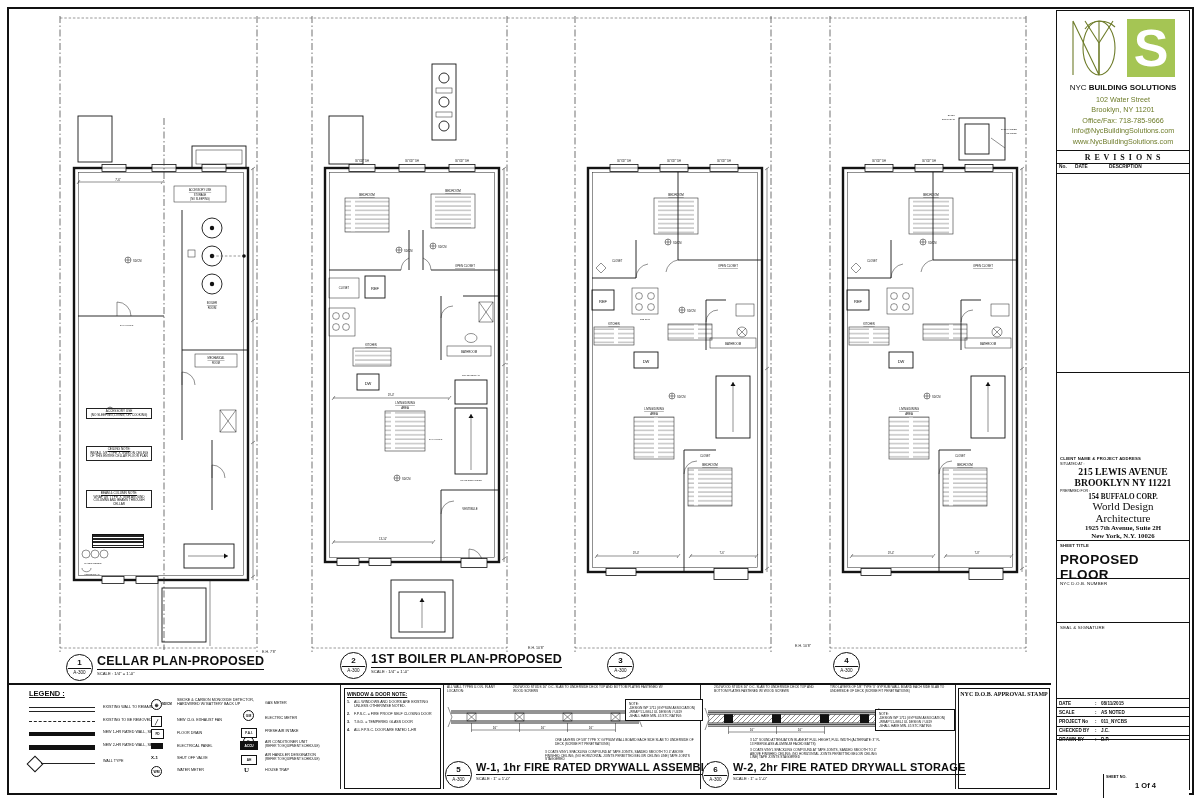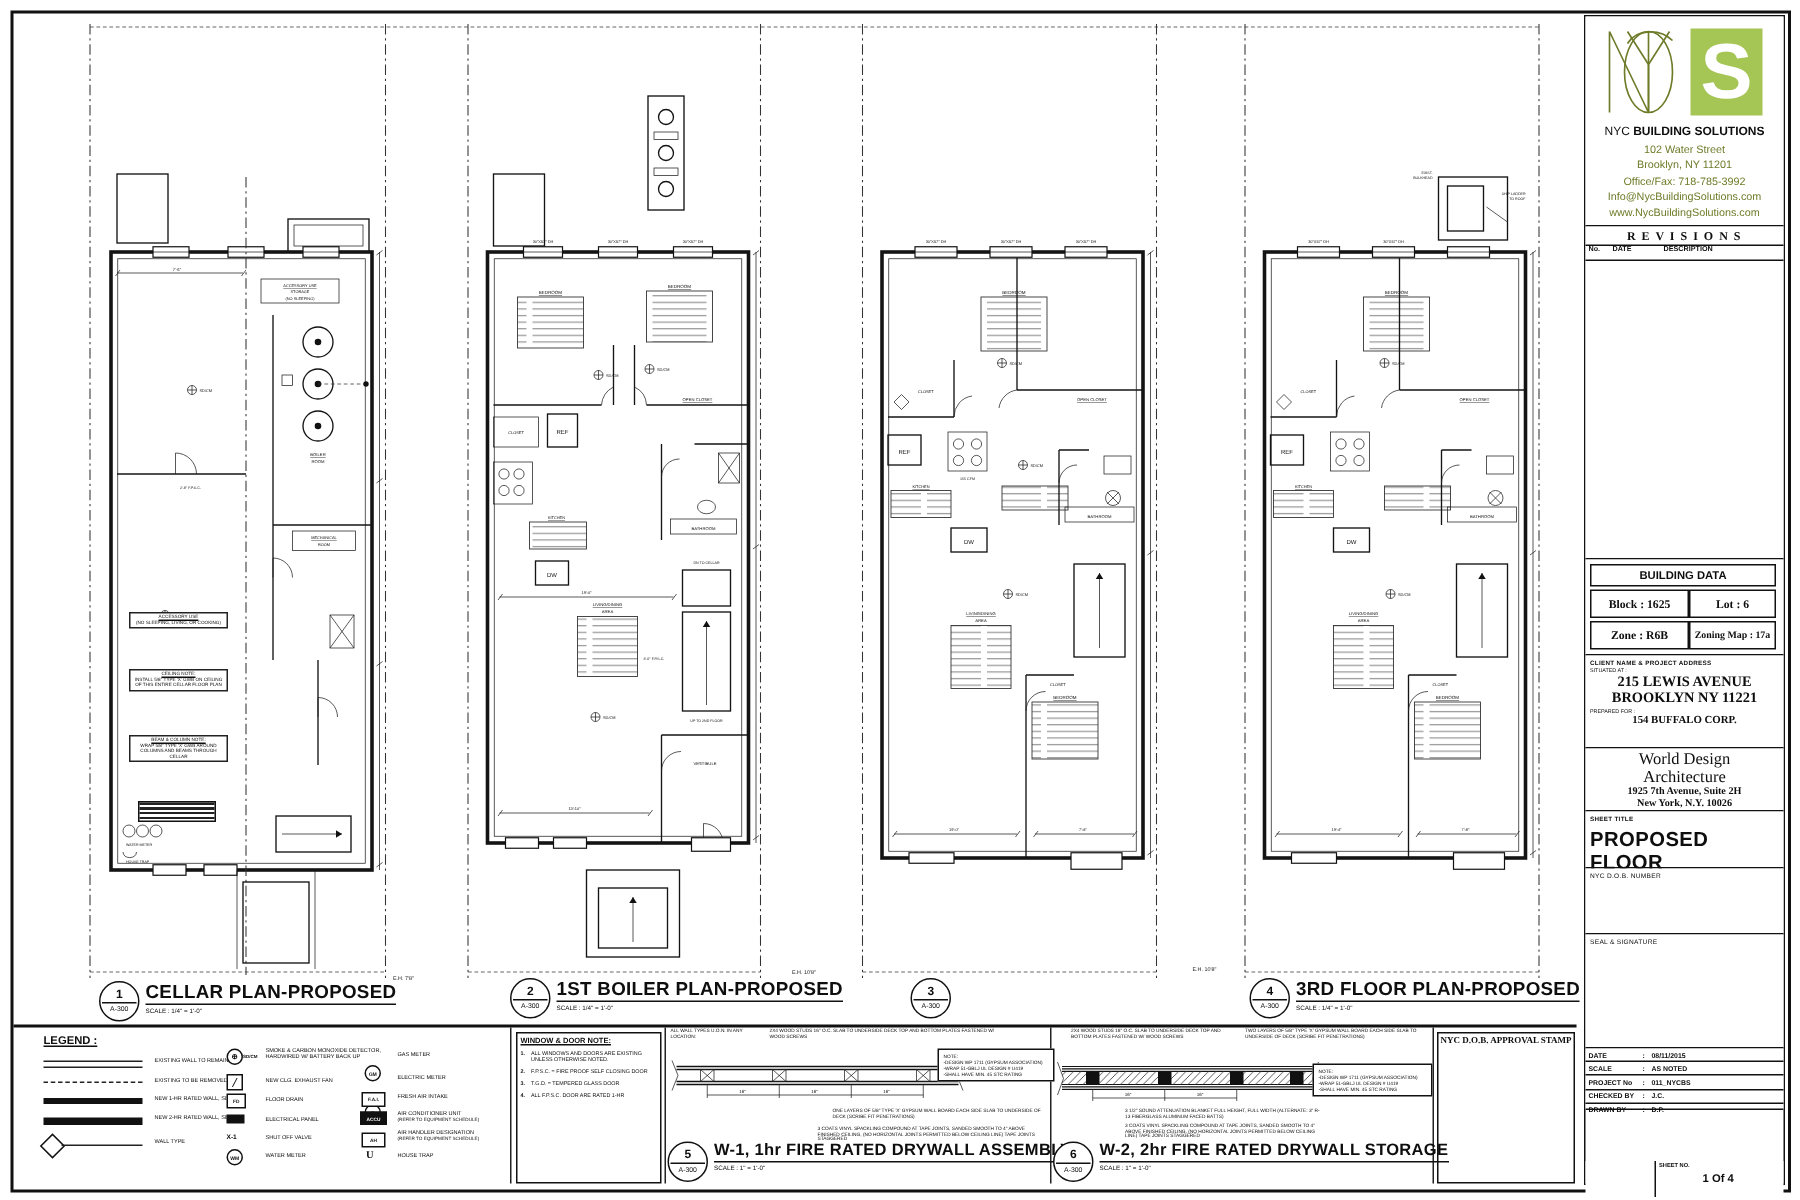--- a/index.html
+++ b/index.html
@@ -493,24 +493,20 @@
     <div class="bubble">
       <div class="num">3</div>
       <div class="ref">A-300</div>
     </div>
   </div>
   <div class="ptitle" style="left:833px;top:652px">
     <div class="bubble">
       <div class="num">4</div>
       <div class="ref">A-300</div>
     </div>
-    <div class="ptext">
-      <div class="t">3RD FLOOR PLAN-PROPOSED</div>
-      <div class="s">SCALE :  1/4" = 1'-0"</div>
-    </div>
   </div>
   <div class="eh" style="left:262px;top:650px">E.H. 7'8"</div>
   <div class="eh" style="left:528px;top:646px">E.H. 10'8"</div>
   <div class="eh" style="left:795px;top:644px">E.H. 10'8"</div>
 
   <div class="abs strip-top"></div>
   <div class="abs vsep" style="left:340px"></div>
   <div class="abs vsep" style="left:443px"></div>
   <div class="abs vsep" style="left:700px"></div>
   <div class="abs vsep" style="left:955px"></div>
@@ -684,47 +680,38 @@
       <div class="abs" style="left:70px;top:8px;width:48px;height:58px;background:#a5c554;display:flex;align-items:center;justify-content:center">
         <span style="color:#fff;font-size:52px;font-weight:700;line-height:1;font-family:'Liberation Sans',sans-serif">S</span>
       </div>
       <div class="abs" style="left:0;top:72px;width:100%;text-align:center;font-size:8px">
         <span>NYC</span>
         <b>BUILDING SOLUTIONS</b>
       </div>
       <div class="abs" style="left:0;top:84px;width:100%;text-align:center;color:#6e7c2a;font-size:7.2px;line-height:1.45">
         <div>102 Water Street</div>
         <div>Brooklyn, NY 11201</div>
-        <div>Office/Fax: 718-785-3992</div>
+        <div>Office/Fax: 718-785-9666</div>
         <div>Info@NycBuildingSolutions.com</div>
         <div>www.NycBuildingSolutions.com</div>
       </div>
     </div>
 
     <div class="tb-sec" style="top:140px;height:13px;display:flex;align-items:center;justify-content:center">
       <span class="serifb" style="font-size:8px;letter-spacing:1px">R E V I S I O N S</span>
     </div>
     <div class="tb-sec" style="top:153px;height:10px;display:flex;font-size:4.8px;font-weight:700">
       <span style="width:16px;padding-left:2px">No.</span>
       <span style="width:34px">DATE</span>
       <span>DESCRIPTION</span>
     </div>
     <div class="tb-sec" style="top:163px;height:199px"></div>
 
-    <div class="tb-sec" style="top:362px;height:64px">
-      <div class="tb-inbox" style="left:3px;top:3px;width:124px;height:15px;display:flex;align-items:center;justify-content:center">
-        <span style="font-size:7.5px;font-weight:700">BUILDING DATA</span>
-      </div>
-      <div class="tb-inbox serifb" style="left:3px;top:20px;width:66px;height:19px;display:flex;align-items:center;justify-content:center;font-size:7.8px">Block : 1625</div>
-      <div class="tb-inbox serifb" style="left:69px;top:20px;width:58px;height:19px;display:flex;align-items:center;justify-content:center;font-size:7.8px">Lot : 6</div>
-      <div class="tb-inbox serifb" style="left:3px;top:41px;width:66px;height:19px;display:flex;align-items:center;justify-content:center;font-size:7.8px">Zone :  R6B</div>
-      <div class="tb-inbox serifb" style="left:69px;top:41px;width:58px;height:19px;display:flex;align-items:center;justify-content:center;font-size:6.6px">Zoning Map : 17a</div>
-    </div>
-
-    <div class="tb-sec" style="top:426px;height:62px;padding:2px 3px;box-sizing:border-box">
+
+    <div class="tb-sec" style="top:443px;height:62px;padding:2px 3px;box-sizing:border-box">
       <div class="tinyhd">CLIENT NAME &amp; PROJECT ADDRESS</div>
       <div style="font-size:3.6px;margin-top:1px">SITUATED AT :</div>
       <div class="serifb" style="font-size:9.6px;text-align:center;line-height:1.15">
         <div>215 LEWIS AVENUE</div>
         <div>BROOKLYN NY 11221</div>
       </div>
       <div style="font-size:3.6px;margin-top:1px">PREPARED FOR :</div>
       <div class="serifb" style="font-size:7.2px;text-align:center">154 BUFFALO CORP.</div>
     </div>
 

